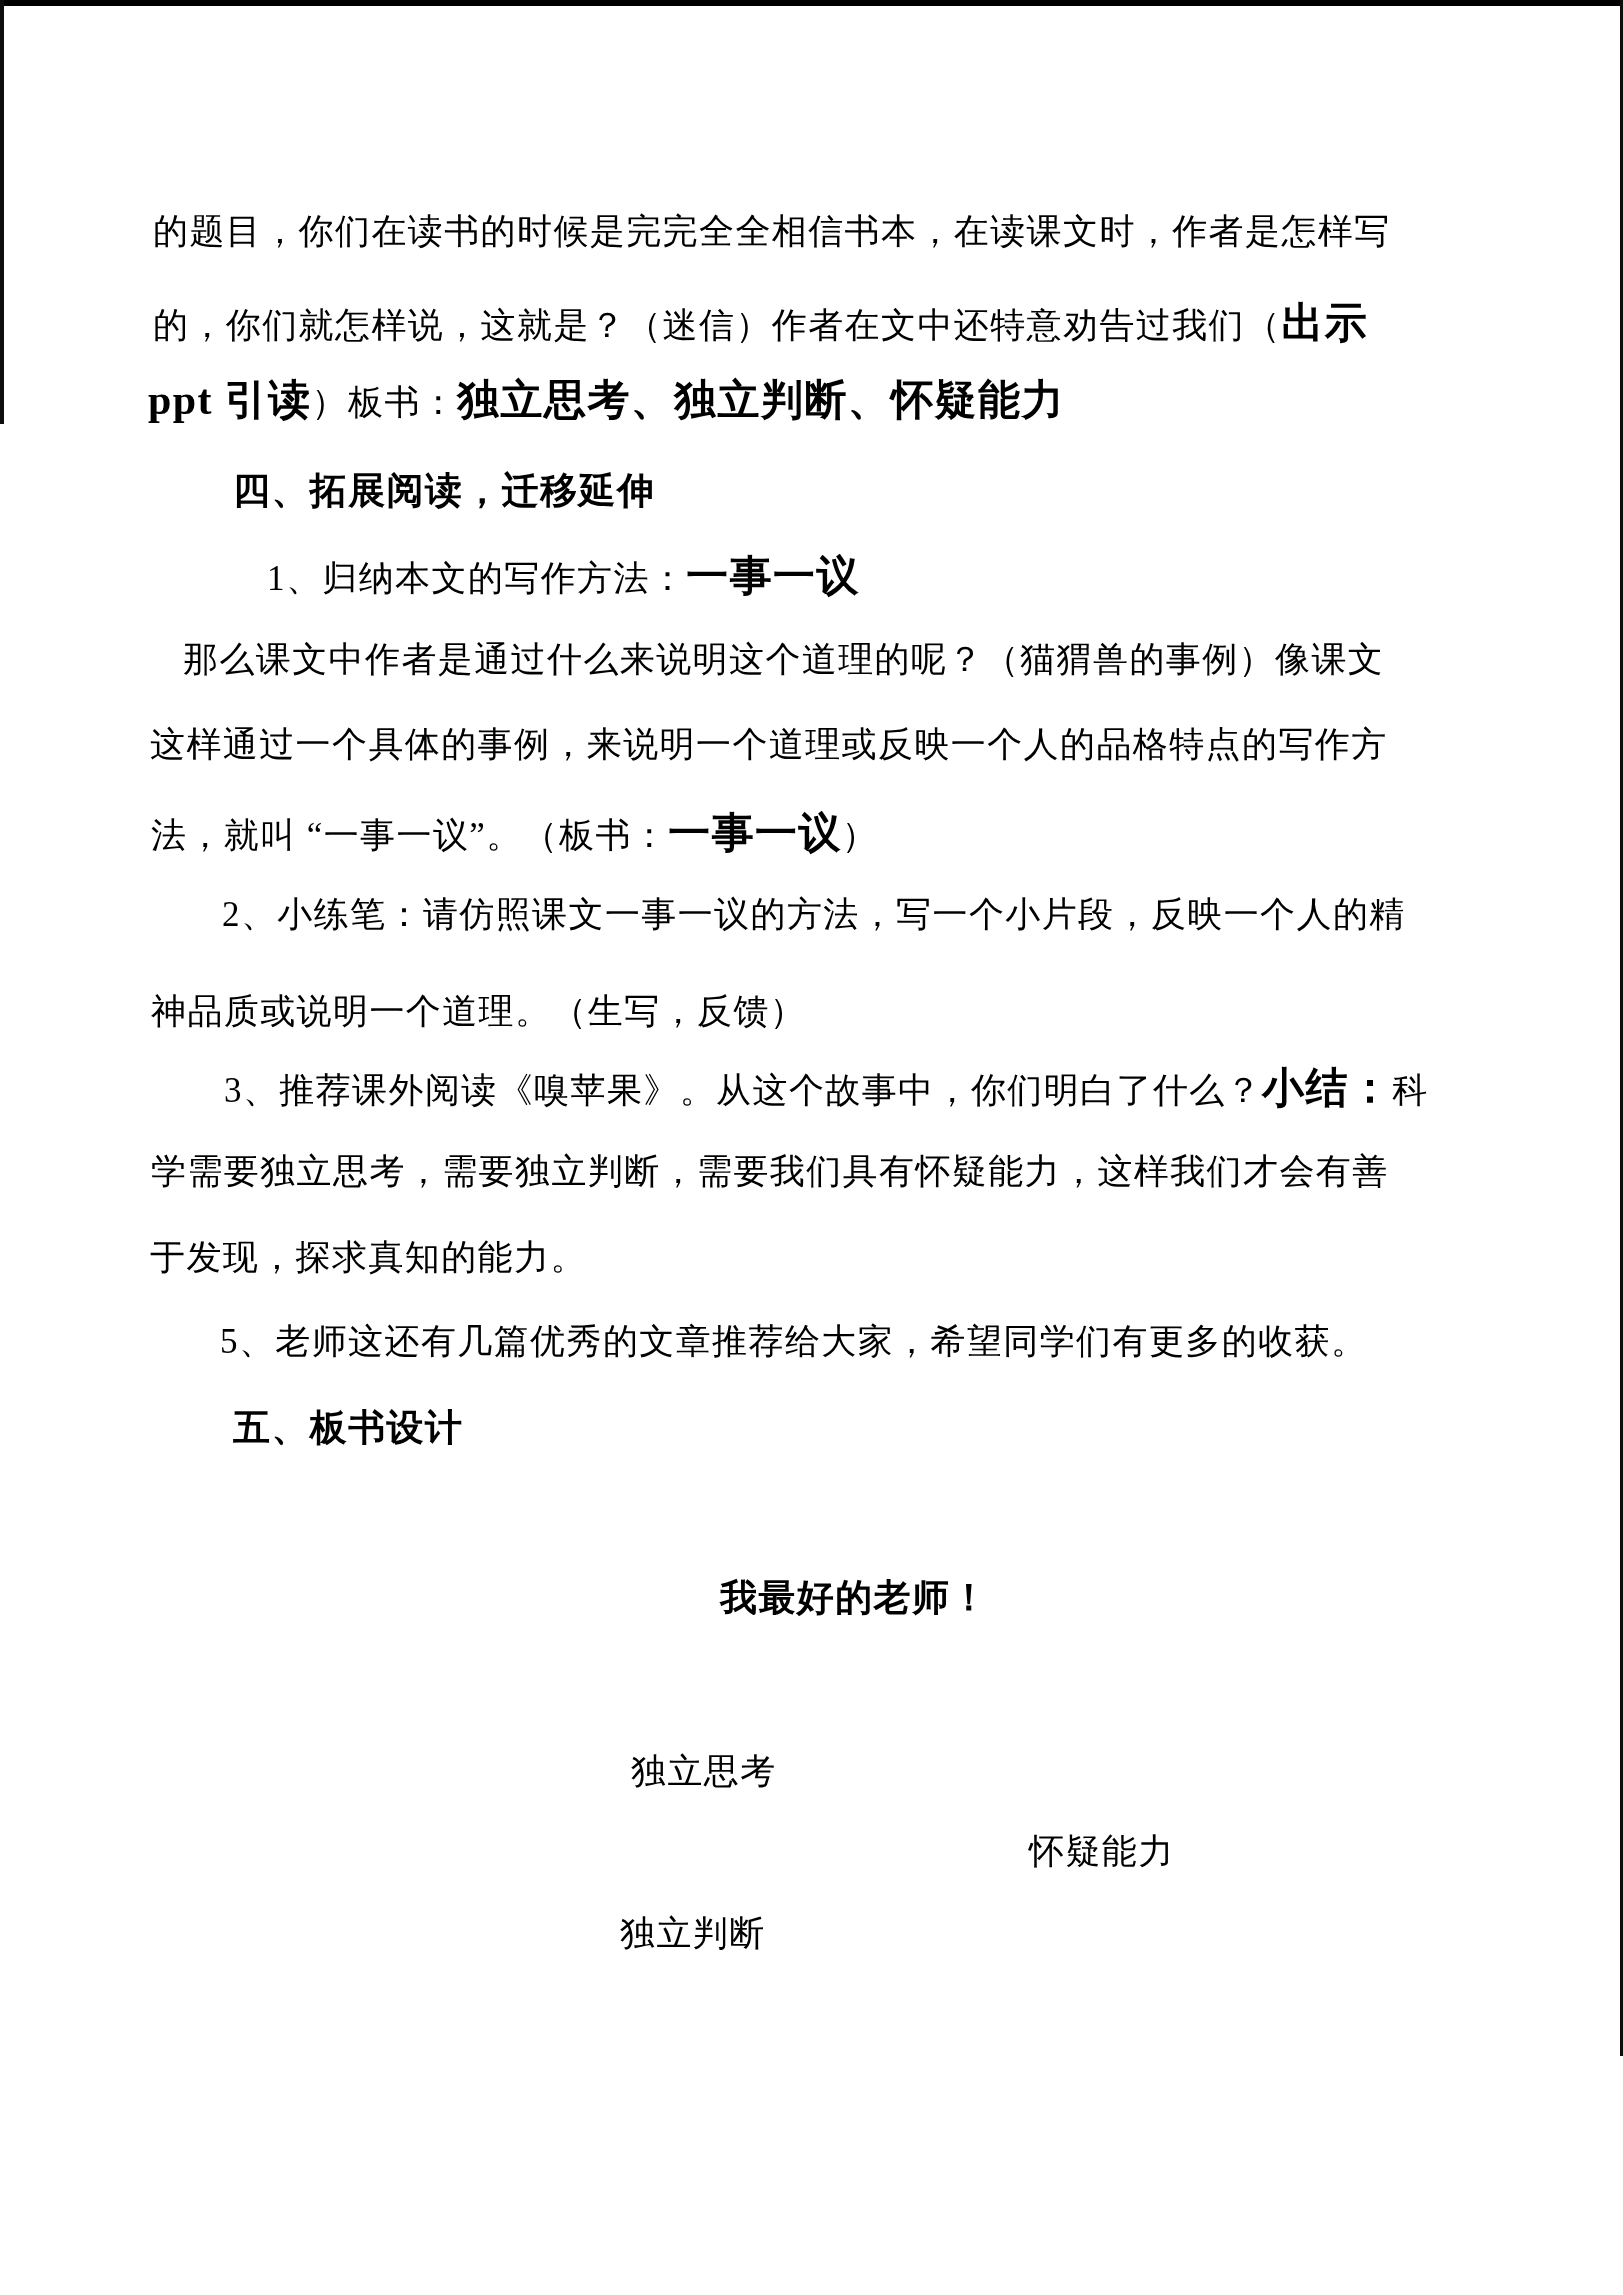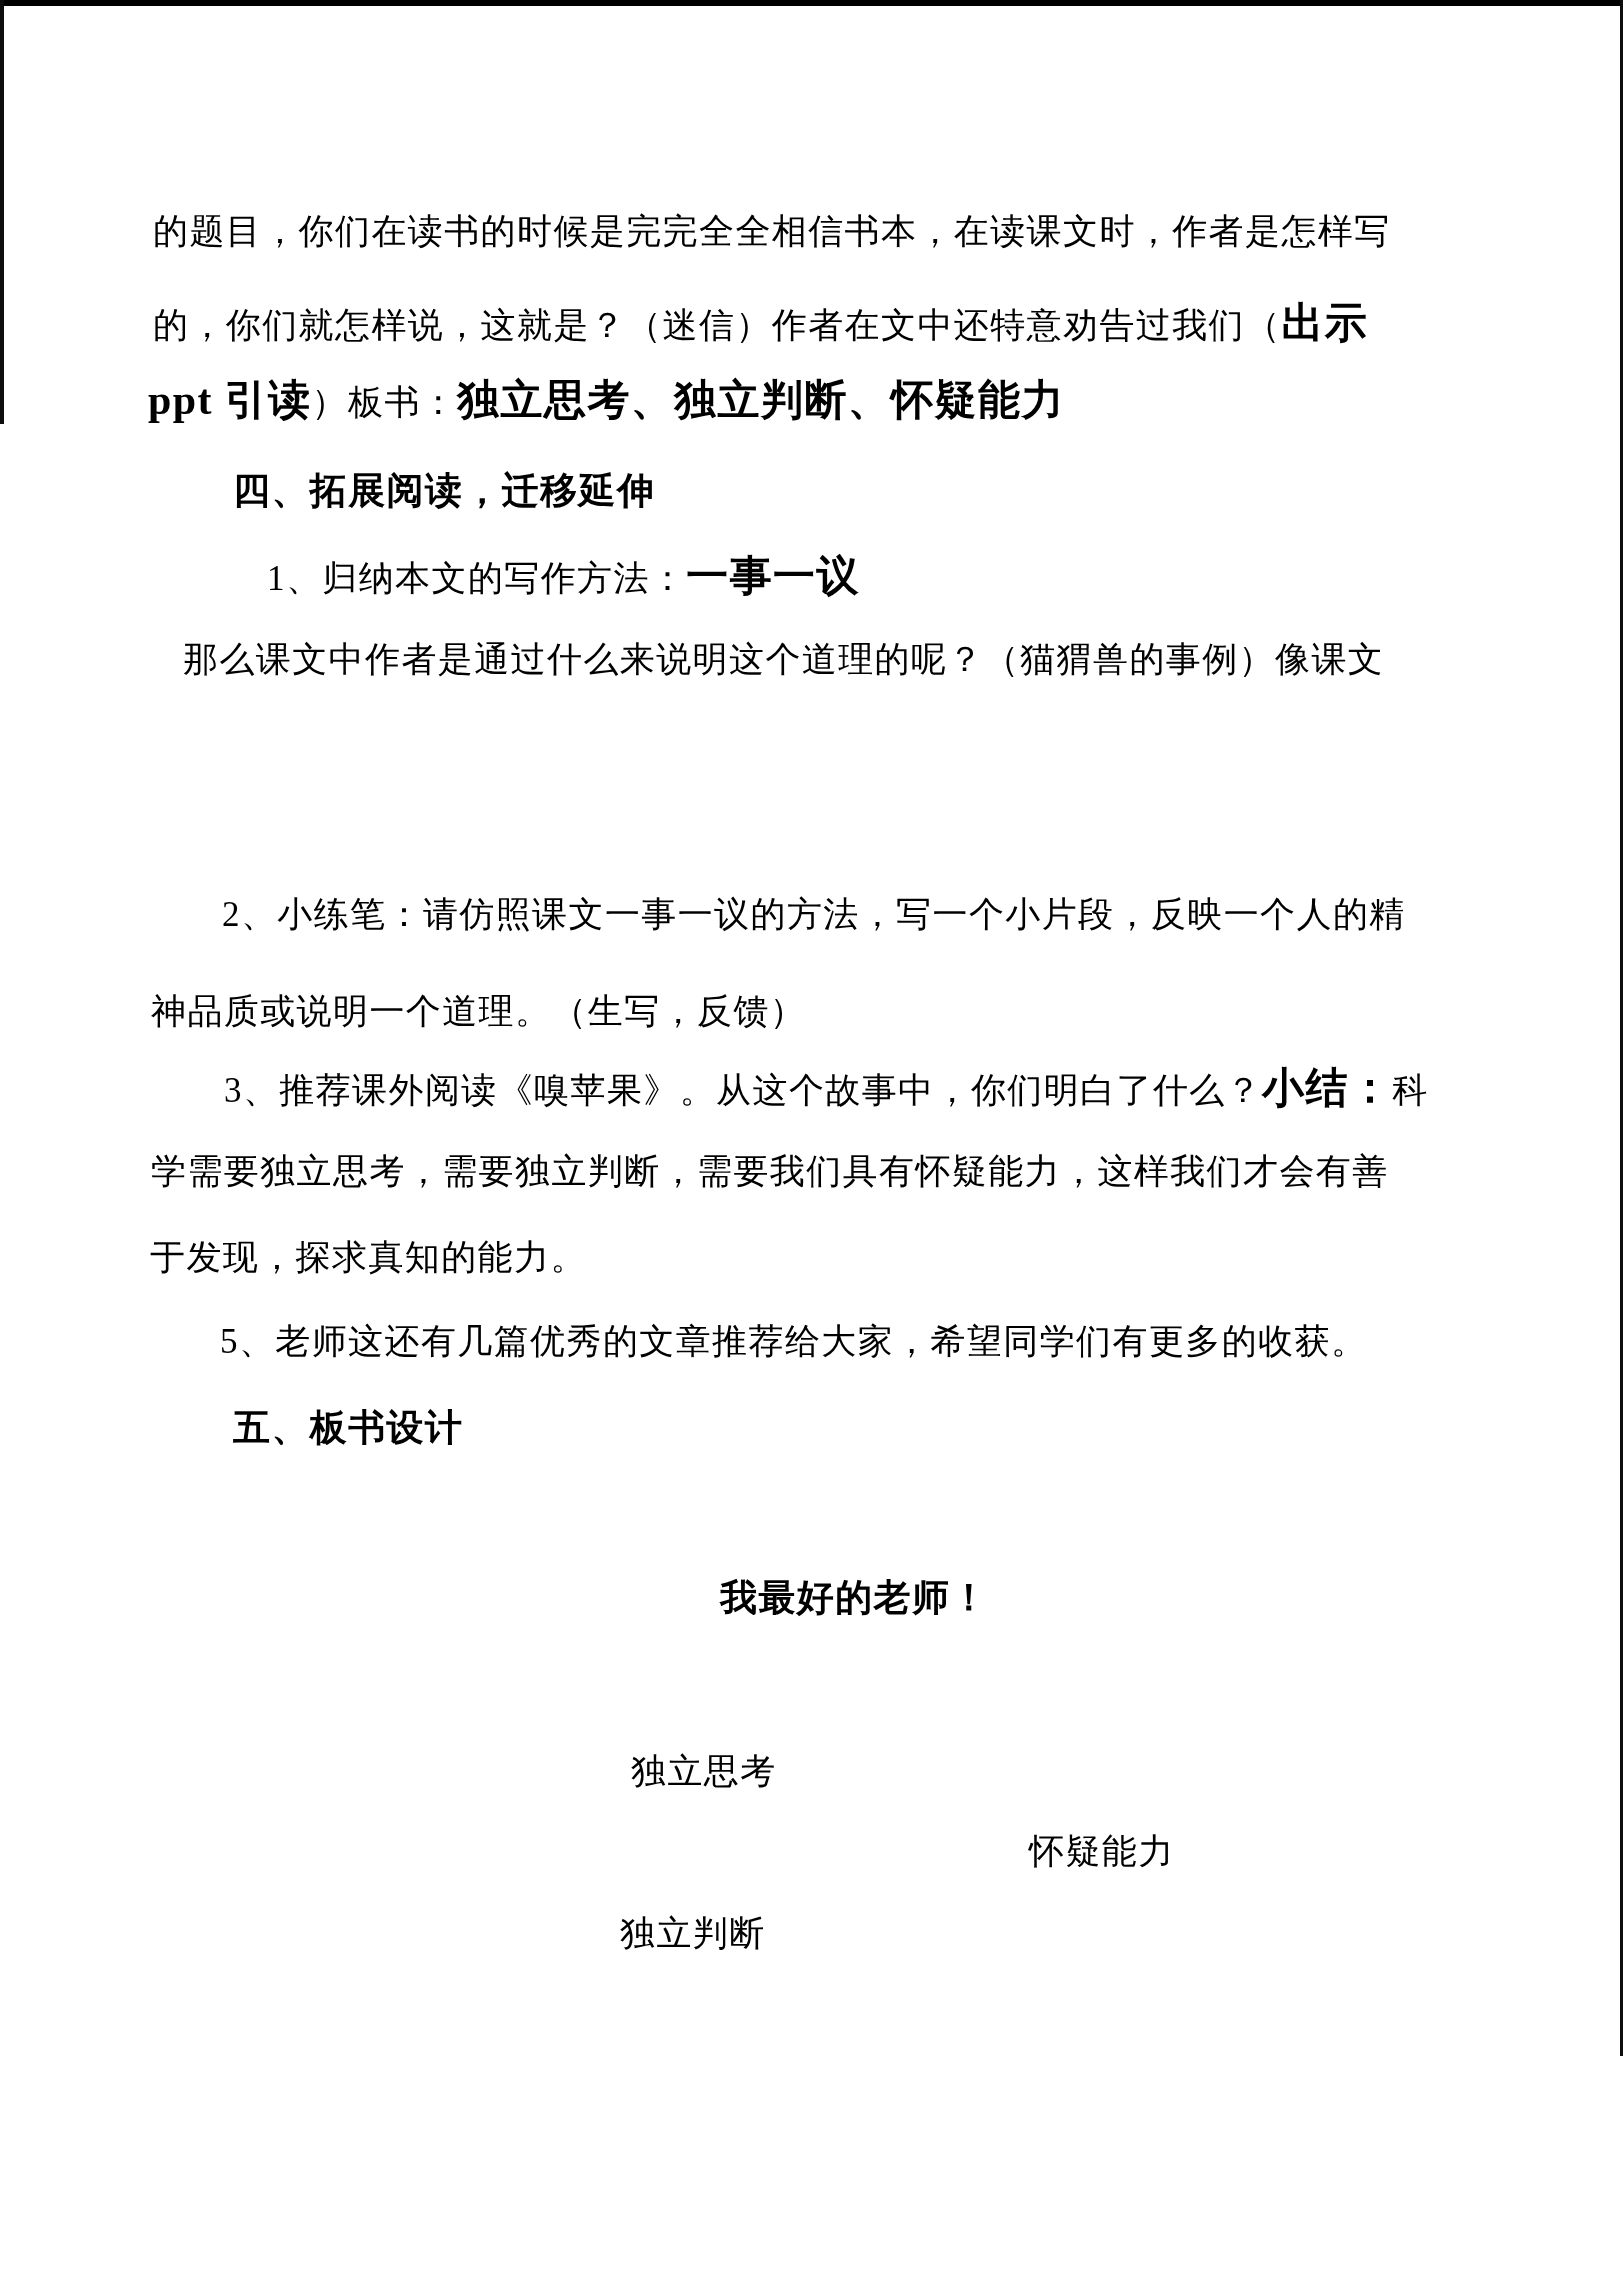--- a/index.html
+++ b/index.html
@@ -92,21 +92,27 @@
   </div>
 
   <div class="line l5">
     <span class="seg-r">1、归纳本文的写作方法：</span><span class="seg-bl">一事一议</span>
   </div>
 
   <div class="line l6">
     <span class="seg-r">那么课文中作者是通过什么来说明这个道理的呢？（猫猬兽的事例）像课文</span>
   </div>
 
+  <div class="line l7">
+    <span class="seg-r">这样通过一个具体的事例，来说明一个道理或反映一个人的品格特点的写作方</span>
+  </div>
 
+  <div class="line l8">
+    <span class="seg-r">法，就叫 “一事一议”。（板书：</span><span class="seg-bl">一事一议</span><span class="seg-r">）</span>
+  </div>
 
   <div class="line l9">
     <span class="seg-r">2、小练笔：请仿照课文一事一议的方法，写一个小片段，反映一个人的精</span>
   </div>
 
   <div class="line l10">
     <span class="seg-r">神品质或说明一个道理。（生写，反馈）</span>
   </div>
 
   <div class="line l11">

